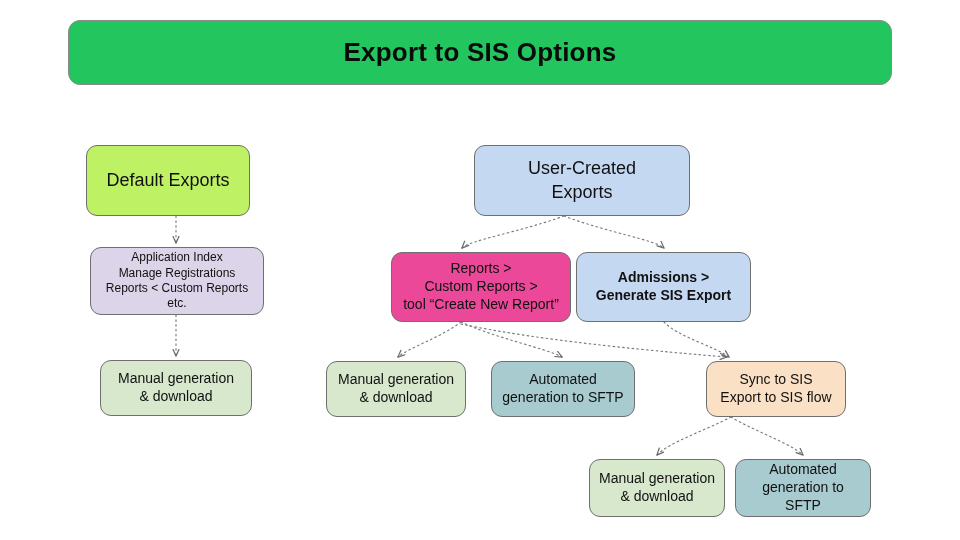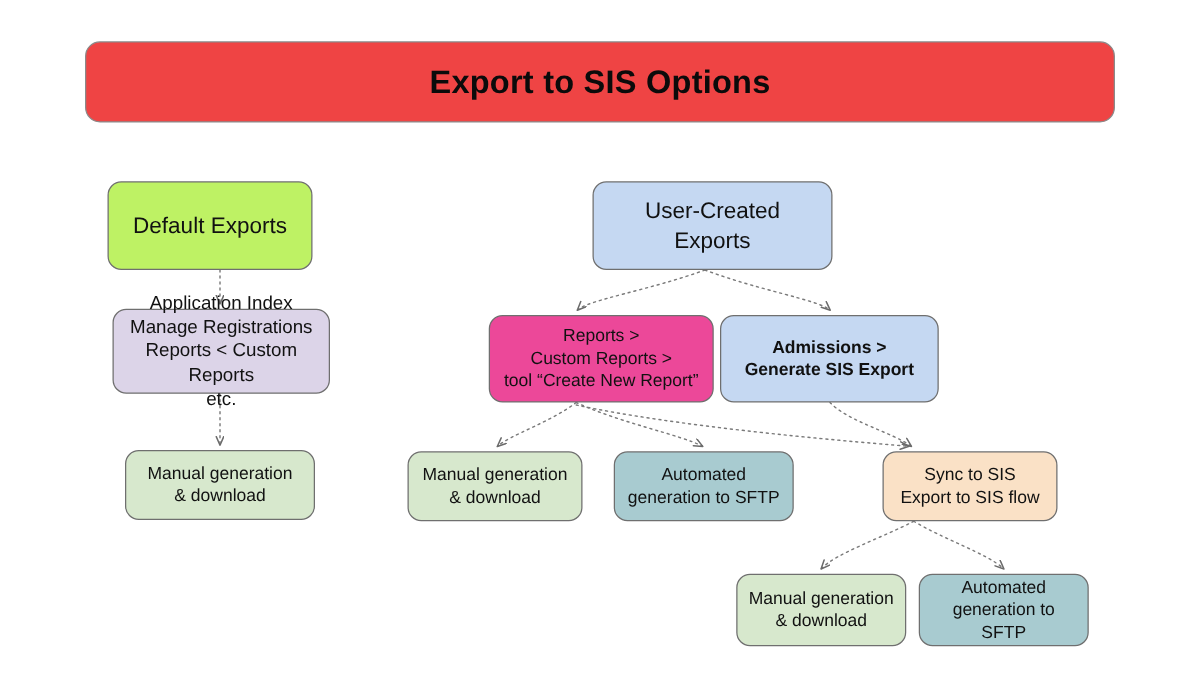--- a/index.html
+++ b/index.html
@@ -52,21 +52,21 @@
     border: 1px solid #8a8a8a;
     border-radius: 12px;
     background: #f8e3a1;
     font-weight: bold;
     font-size: 26px;
     letter-spacing: 0.2px;
     color: #0b0b0b;
   }
   .fs-18 { font-size: 18px; }
   .fs-14 { font-size: 14px; }
-  .fs-11 { font-size: 15px; }
+  .fs-11 { font-size: 12px; }
 </style>
 </head>
 <body>
 
 <div id="canvas">
 
   <svg id="edges" viewBox="0 0 960 540" xmlns="http://www.w3.org/2000/svg">
     <defs>
       <marker id="arrowhead" markerWidth="9" markerHeight="9" refX="6.4" refY="3.1" orient="auto" markerUnits="strokeWidth">
         <path d="M0.6,0.5 L6.6,3.1 L0.6,5.7" fill="none" stroke="#6b6b6b" stroke-width="1.05" stroke-linecap="round" stroke-linejoin="round"></path>
@@ -79,33 +79,33 @@
         <path d="M564,216 C606,232 655,240 664,248" fill="none" stroke="#7a7a7a" stroke-width="1.15" stroke-dasharray="1.6 3.2" stroke-linecap="round" marker-end="url(#arrowhead)"></path>
         <path d="M461,322 C440,338 408,348 398,357" fill="none" stroke="#7a7a7a" stroke-width="1.15" stroke-dasharray="1.6 3.2" stroke-linecap="round" marker-end="url(#arrowhead)"></path>
         <path d="M461,322 C495,338 545,348 562,357" fill="none" stroke="#7a7a7a" stroke-width="1.15" stroke-dasharray="1.6 3.2" stroke-linecap="round" marker-end="url(#arrowhead)"></path>
         <path d="M461,324 C540,341 665,352 727,357" fill="none" stroke="#7a7a7a" stroke-width="1.15" stroke-dasharray="1.6 3.2" stroke-linecap="round" marker-end="url(#arrowhead)"></path>
         <path d="M664,322 C678,337 714,346 729,357" fill="none" stroke="#7a7a7a" stroke-width="1.15" stroke-dasharray="1.6 3.2" stroke-linecap="round" marker-end="url(#arrowhead)"></path>
         <path d="M731,417 C706,430 668,443 657,455" fill="none" stroke="#7a7a7a" stroke-width="1.15" stroke-dasharray="1.6 3.2" stroke-linecap="round" marker-end="url(#arrowhead)"></path>
         <path d="M731,417 C754,431 790,443 803,455" fill="none" stroke="#7a7a7a" stroke-width="1.15" stroke-dasharray="1.6 3.2" stroke-linecap="round" marker-end="url(#arrowhead)"></path>
       </g>
   </svg>
 
-  <div class="title-banner" style="left: 68px; top: 33px; width: 824px; height: 65px; background: #ef4444; border-color: rgb(138, 138, 138);">
+  <div class="title-banner" style="left: 68px; top: 20px; width: 824px; height: 65px; background: #22c55e; border-color: rgb(138, 138, 138);">
     <span>Export to SIS Options</span>
   </div>
 
   <div id="node-layer">
       <div class="node fs-18" style="left: 86px; top: 145px; width: 164px; height: 71px; background: #bef264; border-color: rgb(111, 111, 111);"><span>Default Exports</span></div>
       <div class="node fs-11" style="left: 90px; top: 247px; width: 174px; height: 68px; background: rgb(220, 212, 232); border-color: rgb(111, 111, 111);"><span>Application Index
 Manage Registrations
 Reports &lt; Custom Reports
 etc.</span></div>
       <div class="node fs-14" style="left: 100px; top: 360px; width: 152px; height: 56px; background: rgb(215, 232, 205); border-color: rgb(111, 111, 111);"><span>Manual generation
 &amp; download</span></div>
-      <div class="node fs-18" style="left: 474px; top: 145px; width: 192px; height: 71px; background: rgb(197, 216, 242); border-color: rgb(111, 111, 111); text-align: center;"><span>User-Created
+      <div class="node fs-18" style="left: 474px; top: 145px; width: 216px; height: 71px; background: rgb(197, 216, 242); border-color: rgb(111, 111, 111); text-align: center;"><span>User-Created
 Exports</span></div>
       <div class="node fs-14" style="left: 371px; top: 252px; width: 180px; height: 70px; background: #ec4899; border-color: rgb(111, 111, 111); margin-left: 20px;"><span>Reports &gt;
 Custom Reports &gt;
 tool “Create New Report”</span></div>
       <div class="node fs-14" style="left: 576px; top: 252px; width: 175px; height: 70px; background: rgb(197, 216, 242); border-color: rgb(111, 111, 111); font-weight: bold;"><span>Admissions &gt;
 Generate SIS Export</span></div>
       <div class="node fs-14" style="left: 326px; top: 361px; width: 140px; height: 56px; background: rgb(215, 232, 205); border-color: rgb(111, 111, 111);"><span>Manual generation
 &amp; download</span></div>
       <div class="node fs-14" style="left: 491px; top: 361px; width: 144px; height: 56px; background: rgb(168, 203, 208); border-color: rgb(111, 111, 111);"><span>Automated
 generation to SFTP</span></div>

